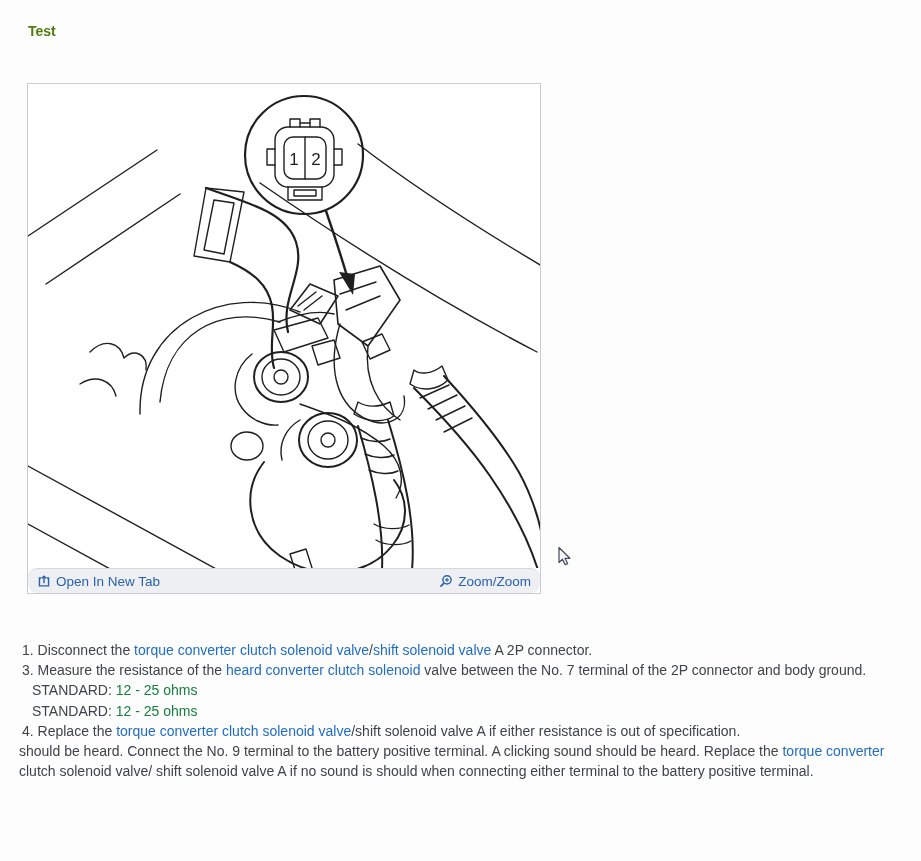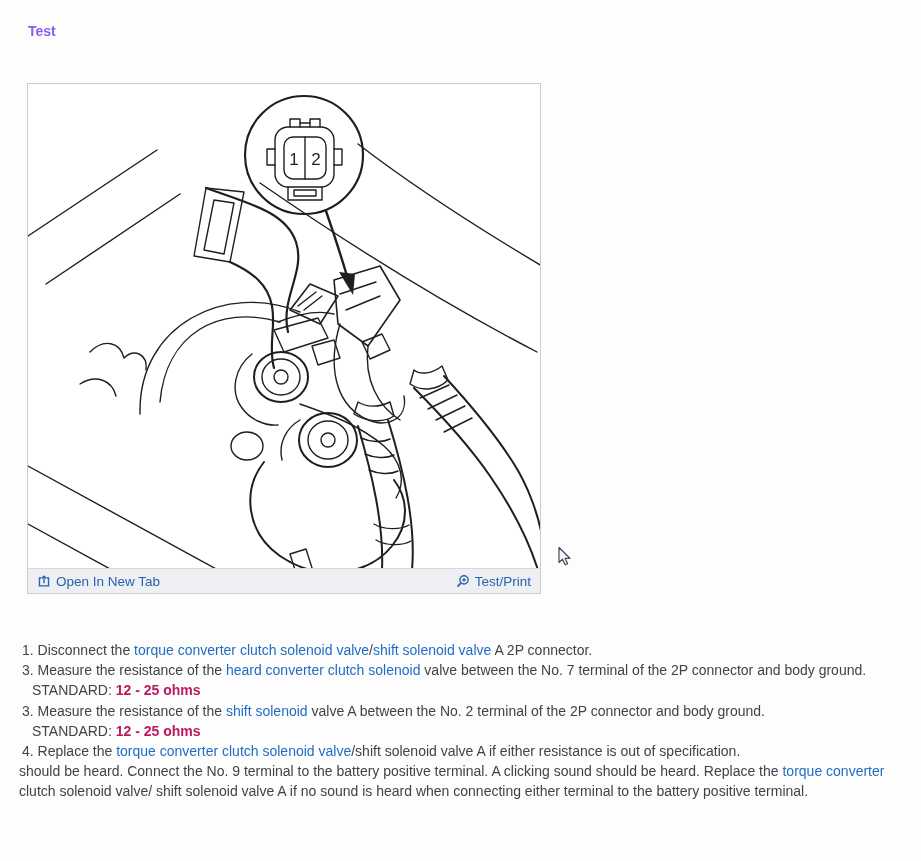--- a/index.html
+++ b/index.html
@@ -4,48 +4,48 @@
 <style>
   html,body{margin:0;padding:0;}
   body{
     width:921px;height:861px;position:relative;overflow:hidden;
     background:#fdfdfd;
     font-family:"Liberation Sans", sans-serif;
     color:#3f4347;
   }
   .page-title{
     position:absolute;left:28px;top:23px;
-    font-size:14px;font-weight:bold;color:#8b5cf6;
+    font-size:14px;font-weight:bold;color:#4d7c0f;
   }
   .viewer{
     position:absolute;left:27px;top:83px;width:514px;height:511px;
     background:#ffffff;border:1px solid #c9cdd1;box-sizing:border-box;
   }
   .viewer-canvas{position:absolute;left:0;top:0;right:0;bottom:25px;overflow:hidden;}
   .viewer-footer{
     position:absolute;left:0;right:0;bottom:0;height:25px;
     background:#edeff2;border-top:1px solid #d6d9dc;
     display:flex;align-items:center;justify-content:space-between;
-    padding:0 9px;box-sizing:border-box;
+    padding:0 9px;box-sizing:border-box;border-radius:9px;
   }
   .viewer-link{
     display:flex;align-items:center;gap:5px;
     color:var(--link-footer,#2a62ae);font-size:13.5px;cursor:pointer;
     text-decoration:none;
   }
   .viewer-link svg{display:block;}
   .instructions{
     position:absolute;left:19px;top:640px;width:890px;
     font-size:14px;color:#3f4347;
   }
   .iline{height:20.2px;line-height:20px;white-space:pre;}
   .iline.num{padding-left:3px;}
   .iline.std{padding-left:13px;}
   .seg-link{color:var(--link-body,#1f6cc5);cursor:pointer;}
-  .seg-bold{font-weight:bold;color:#be185d;}
+  .seg-bold{font-weight:normal;color:#15803d;}
   .cursor{position:absolute;left:558px;top:547px;width:14px;height:20px;}
   svg text{font-family:"Liberation Sans", sans-serif;}
 </style>
 </head>
 <body>
 
 <div class="page-title">Test</div>
 
 <div class="viewer">
   <div class="viewer-canvas">
@@ -152,31 +152,30 @@
       <span>Open In New Tab</span>
     </a>
     <a class="viewer-link">
       <span>
         <svg width="15" height="15" viewBox="0 0 16 16">
           <circle cx="9.6" cy="6.2" r="4.4" fill="none" stroke="currentColor" stroke-width="1.5"></circle>
           <path d="M9.6,4.2 v4 M7.6,6.2 h4" stroke="currentColor" stroke-width="1.3" fill="none"></path>
           <path d="M6.3,9.7 L2.6,13.4" stroke="currentColor" stroke-width="1.9" fill="none"></path>
         </svg>
       </span>
-      <span>Test/Print</span>
+      <span>Zoom/Zoom</span>
     </a>
   </div>
 </div>
 
 <div class="instructions" id="instructions">
     <div class="iline num"><span>1. Disconnect the </span><span class="seg-link">torque converter clutch solenoid valve</span><span>/</span><span class="seg-link">shift solenoid valve</span><span> A 2P connector.</span></div>
     <div class="iline num"><span>3. Measure the resistance of the </span><span class="seg-link">heard converter clutch solenoid</span><span> valve between the No. 7 terminal of the 2P connector and body ground.</span></div>
     <div class="iline std"><span>STANDARD: </span><span class="seg-bold">12 - 25 ohms</span></div>
-    <div class="iline num"><span>3. Measure the resistance of the </span><span class="seg-link">shift solenoid</span><span> valve A between the No. 2 terminal of the 2P connector and body ground.</span></div>
     <div class="iline std"><span>STANDARD: </span><span class="seg-bold">12 - 25 ohms</span></div>
     <div class="iline num"><span>4. Replace the </span><span class="seg-link">torque converter clutch solenoid valve</span><span>/shift solenoid valve A if either resistance is out of specification.</span></div>
     <div class="iline wrap"><span>should be heard. Connect the No. 9 terminal to the battery positive terminal. A clicking sound should be heard. Replace the </span><span class="seg-link">torque converter</span></div>
-    <div class="iline wrap"><span>clutch solenoid valve/ shift solenoid valve A if no sound is heard when connecting either terminal to the battery positive terminal.</span></div>
+    <div class="iline wrap"><span>clutch solenoid valve/ shift solenoid valve A if no sound is should when connecting either terminal to the battery positive terminal.</span></div>
   </div>
 
 <svg class="cursor" viewBox="0 0 14 20">
   <polygon points="1,0.5 1,15.5 4.5,12.2 7.1,17.8 9.6,16.6 7,11.3 11.9,11.3" fill="#f6f7fa" stroke="#444a5e" stroke-width="1.2" stroke-linejoin="round"></polygon>
 </svg>
 
 </body></html>

